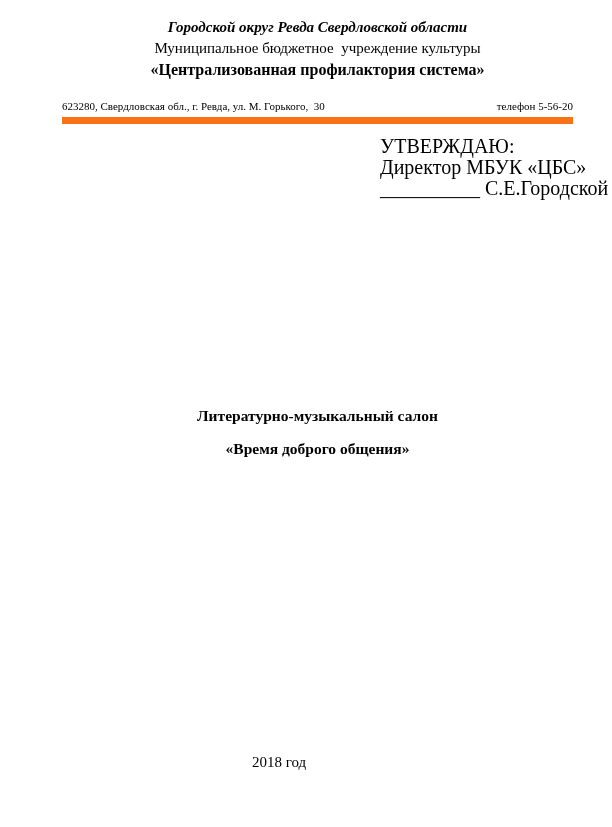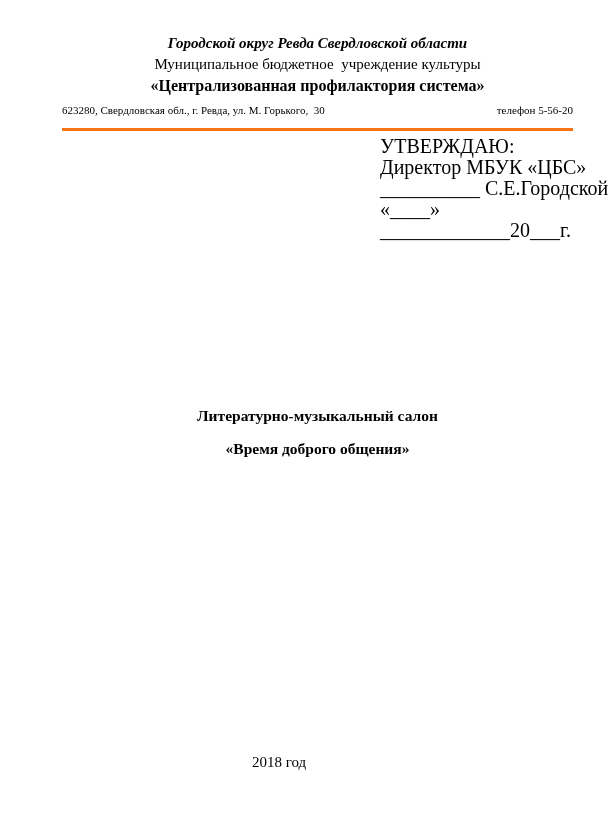--- a/index.html
+++ b/index.html
@@ -14,26 +14,26 @@
     background: #ffffff;
     color: #000000;
     font-family: "Liberation Serif", "DejaVu Serif", serif;
     overflow: hidden;
   }
   [data-bind] { white-space: pre-wrap; }
 
   
   .letterhead {
     position: absolute;
-    top: 32px;
+    top: 16px;
     left: 62px;
     width: 511px;
     text-align: center;
-    padding-bottom: 11px;
-    border-bottom: 3px solid #f97316;
+    padding-bottom: 4px;
+    border-bottom: 7px solid #f97316;
   }
   .lh-line1 {
     font-size: 15px;
     line-height: 22px;
     font-weight: bold;
     font-style: italic;
   }
   .lh-line2 {
     font-size: 15px;
     line-height: 21px;
@@ -42,21 +42,21 @@
     font-size: 16px;
     line-height: 21px;
     font-weight: bold;
   }
   .address-row {
     display: flex;
     justify-content: space-between;
     align-items: baseline;
     font-size: 11px;
     line-height: 14px;
-    margin-top: 7px;
+    margin-top: 19px;
     text-align: left;
   }
 
   
   .approval {
     position: absolute;
     left: 380px;
     top: 136px;
     font-size: 20px;
     line-height: 21px;
@@ -102,21 +102,20 @@
     <div class="address-row">
       <span data-bind="letterhead.address">623280, Свердловская обл., г. Ревда, ул. М. Горького,  30</span>
       <span data-bind="letterhead.phone">телефон 5-56-20</span>
     </div>
   </div>
 
   <div class="approval">
     <div data-bind="approval.approve_label">УТВЕРЖДАЮ:</div>
     <div data-bind="approval.director_line">Директор МБУК «ЦБС»</div>
     <div data-bind="approval.signature_line">__________ С.Е.Городской</div>
-    <div data-bind="approval.date_line">«____» _____________20___г.</div>
   </div>
 
   <div class="title-block">
     <div class="title-bold" data-bind="title.line1">Литературно-музыкальный салон</div>
     <div class="title-bold" data-bind="title.line2">«Время доброго общения»</div>
   </div>
 
   <div class="year" data-bind="footer.year">2018 год</div>
 
 </div>

